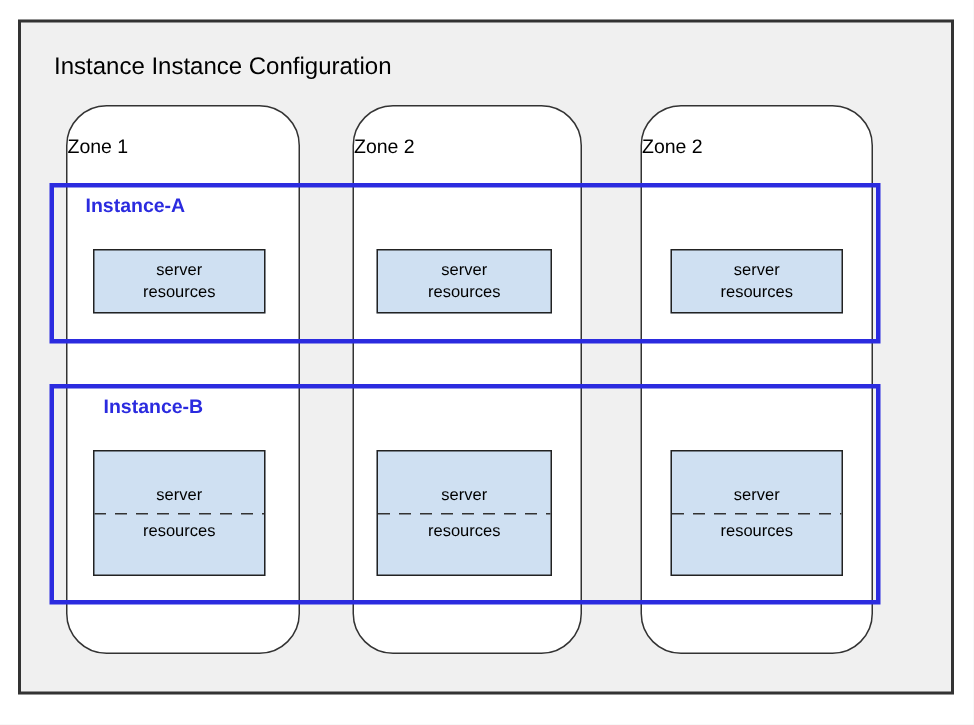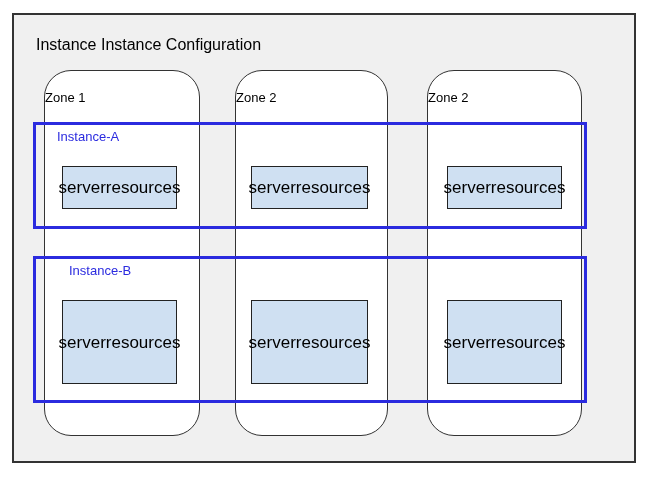--- a/index.html
+++ b/index.html
@@ -58,37 +58,37 @@
     border:3px solid var(--instance-blue);
     box-sizing:border-box;
     background:transparent;
     z-index:2;
   }
   .instance-a{top:122px;height:107px;}
   .instance-b{top:256px;height:147px;}
   .instance-label{
     position:absolute;
     font-size:13px;
-    font-weight:normal;
+    font-weight:bold;
     color:var(--instance-blue);
     white-space:nowrap;
     z-index:3;
   }
   .instance-a-label{left:57px;top:129px;}
   .instance-b-label{left:69px;top:263px;}
   .server-box{
     position:absolute;
     background:var(--box-fill);
     border:1px solid var(--box-border);
     box-sizing:border-box;
     display:flex;
-    flex-direction:row;
+    flex-direction:column;
     align-items:center;
     justify-content:center;
-    font-size:17px;
+    font-size:11px;
     line-height:15px;
     text-align:center;
     z-index:4;
   }
   .row-a{top:166px;height:43px;}
   .row-b{top:300px;height:84px;}
   .col-1{left:62px;width:115px;}
   .col-2{left:251px;width:117px;}
   .col-3{left:447px;width:115px;}
   .dash-divider{

